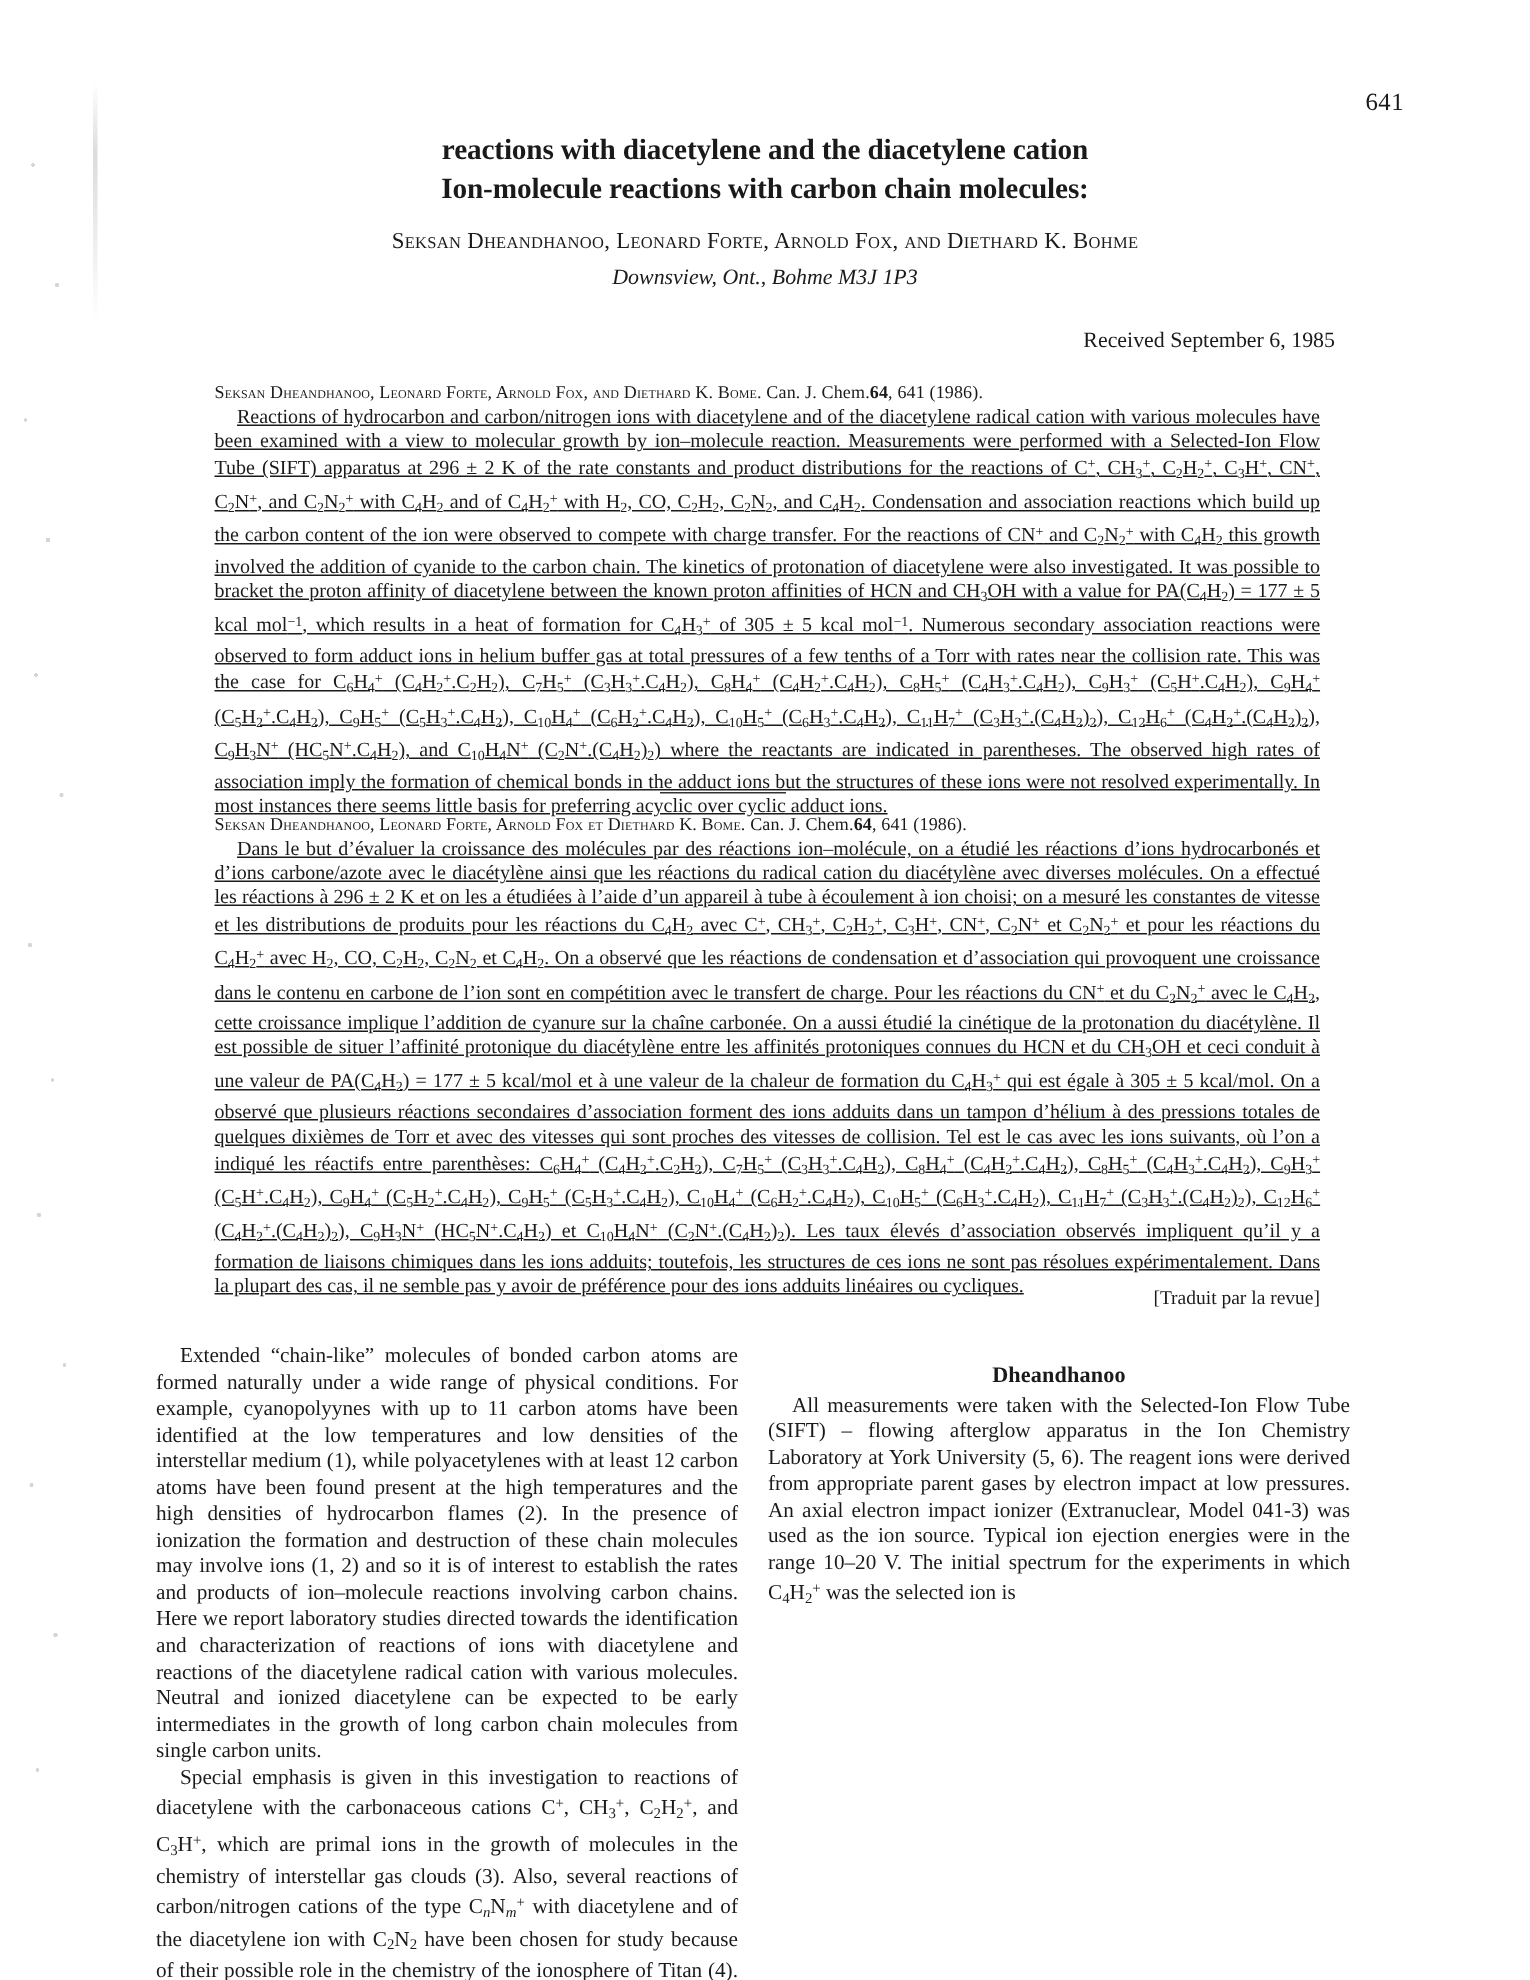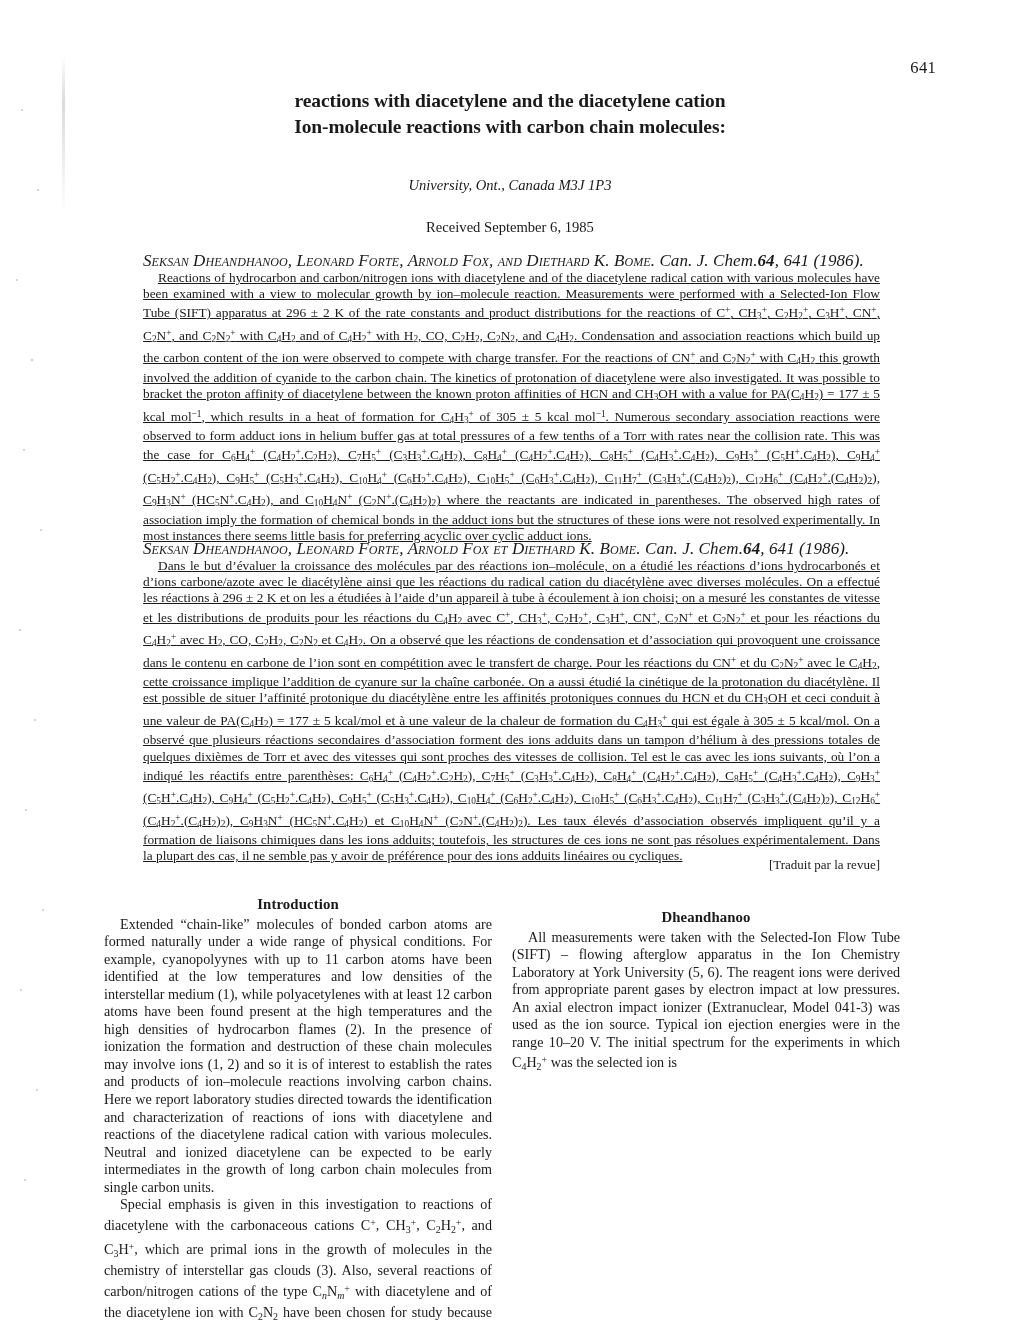--- a/index.html
+++ b/index.html
@@ -92,41 +92,40 @@
     text-align: center;
     font-style: italic;
     font-size: 14.6px;
     line-height: 19px;
   }
   .received {
     position: absolute;
     left: 130px;
     top: 219px;
     width: 760px;
-    text-align: center;
+    text-align: right;
     font-size: 14.6px;
   }
 
   .abstract-block {
     position: absolute;
     left: 143px;
     width: 737px;
     font-size: 13.35px;
     line-height: 16.15px;
     text-align: justify;
   }
   #abstract-en { top: 253px; }
   #abstract-fr { top: 541px; }
 
   .cite-line {
     font-variant: small-caps;
-    font-size: 17px;
+    font-size: 12px;
     letter-spacing: 0.1px;
     margin-bottom: 1px;
-    font-style: italic;
   }
   .cite-line .nocaps { font-variant: normal; }
   .cite-line .vol { font-weight: bold; font-variant: normal; }
   .abs-body { text-indent: 15px; text-decoration: underline; }
 
   .rule {
     position: absolute;
     left: 440px;
     top: 528px;
     width: 84px;
@@ -177,22 +176,23 @@
   <div class="scan-edge"></div>
   <div class="scan-edge2"></div>
 
   <div class="folio">641</div>
 
   <div class="title-block">
     <div class="title">reactions with diacetylene and the diacetylene cation</div>
     <div class="title">Ion-molecule reactions with carbon chain molecules:</div>
   </div>
 
+  <div class="authors">Seksan Dheandhanoo, Leonard Forte, Arnold Fox, and Diethard K. Bohme</div>
   <div class="affil">
-    <div>University, Ont., Canada M3J 1P3</div>
+    <div>Downsview, Ont., Bohme M3J 1P3</div>
   </div>
   <div class="received">Received September 6, 1985</div>
 
   <div class="abstract-block" id="abstract-en">
     <div class="cite-line">
       <span>Seksan Dheandhanoo, Leonard Forte, Arnold Fox, and Diethard K. Bome.</span>
       <span class="nocaps">Can. J. Chem.</span><span class="vol">64</span><span class="nocaps">, 641 (1986).</span>
     </div>
     <div class="abs-body">Reactions of hydrocarbon and carbon/nitrogen ions with diacetylene and of the diacetylene radical cation with various molecules have been examined with a view to molecular growth by ion–molecule reaction. Measurements were performed with a Selected-Ion Flow Tube (SIFT) apparatus at 296 ± 2 K of the rate constants and product distributions for the reactions of C<sup>+</sup>, CH<sub>3</sub><sup>+</sup>, C<sub>2</sub>H<sub>2</sub><sup>+</sup>, C<sub>3</sub>H<sup>+</sup>, CN<sup>+</sup>, C<sub>2</sub>N<sup>+</sup>, and C<sub>2</sub>N<sub>2</sub><sup>+</sup> with C<sub>4</sub>H<sub>2</sub> and of C<sub>4</sub>H<sub>2</sub><sup>+</sup> with H<sub>2</sub>, CO, C<sub>2</sub>H<sub>2</sub>, C<sub>2</sub>N<sub>2</sub>, and C<sub>4</sub>H<sub>2</sub>. Condensation and association reactions which build up the carbon content of the ion were observed to compete with charge transfer. For the reactions of CN<sup>+</sup> and C<sub>2</sub>N<sub>2</sub><sup>+</sup> with C<sub>4</sub>H<sub>2</sub> this growth involved the addition of cyanide to the carbon chain. The kinetics of protonation of diacetylene were also investigated. It was possible to bracket the proton affinity of diacetylene between the known proton affinities of HCN and CH<sub>3</sub>OH with a value for PA(C<sub>4</sub>H<sub>2</sub>) = 177 ± 5 kcal mol<sup>−1</sup>, which results in a heat of formation for C<sub>4</sub>H<sub>3</sub><sup>+</sup> of 305 ± 5 kcal mol<sup>−1</sup>. Numerous secondary association reactions were observed to form adduct ions in helium buffer gas at total pressures of a few tenths of a Torr with rates near the collision rate. This was the case for C<sub>6</sub>H<sub>4</sub><sup>+</sup> (C<sub>4</sub>H<sub>2</sub><sup>+</sup>.C<sub>2</sub>H<sub>2</sub>), C<sub>7</sub>H<sub>5</sub><sup>+</sup> (C<sub>3</sub>H<sub>3</sub><sup>+</sup>.C<sub>4</sub>H<sub>2</sub>), C<sub>8</sub>H<sub>4</sub><sup>+</sup> (C<sub>4</sub>H<sub>2</sub><sup>+</sup>.C<sub>4</sub>H<sub>2</sub>), C<sub>8</sub>H<sub>5</sub><sup>+</sup> (C<sub>4</sub>H<sub>3</sub><sup>+</sup>.C<sub>4</sub>H<sub>2</sub>), C<sub>9</sub>H<sub>3</sub><sup>+</sup> (C<sub>5</sub>H<sup>+</sup>.C<sub>4</sub>H<sub>2</sub>), C<sub>9</sub>H<sub>4</sub><sup>+</sup> (C<sub>5</sub>H<sub>2</sub><sup>+</sup>.C<sub>4</sub>H<sub>2</sub>), C<sub>9</sub>H<sub>5</sub><sup>+</sup> (C<sub>5</sub>H<sub>3</sub><sup>+</sup>.C<sub>4</sub>H<sub>2</sub>), C<sub>10</sub>H<sub>4</sub><sup>+</sup> (C<sub>6</sub>H<sub>2</sub><sup>+</sup>.C<sub>4</sub>H<sub>2</sub>), C<sub>10</sub>H<sub>5</sub><sup>+</sup> (C<sub>6</sub>H<sub>3</sub><sup>+</sup>.C<sub>4</sub>H<sub>2</sub>), C<sub>11</sub>H<sub>7</sub><sup>+</sup> (C<sub>3</sub>H<sub>3</sub><sup>+</sup>.(C<sub>4</sub>H<sub>2</sub>)<sub>2</sub>), C<sub>12</sub>H<sub>6</sub><sup>+</sup> (C<sub>4</sub>H<sub>2</sub><sup>+</sup>.(C<sub>4</sub>H<sub>2</sub>)<sub>2</sub>), C<sub>9</sub>H<sub>3</sub>N<sup>+</sup> (HC<sub>5</sub>N<sup>+</sup>.C<sub>4</sub>H<sub>2</sub>), and C<sub>10</sub>H<sub>4</sub>N<sup>+</sup> (C<sub>2</sub>N<sup>+</sup>.(C<sub>4</sub>H<sub>2</sub>)<sub>2</sub>) where the reactants are indicated in parentheses. The observed high rates of association imply the formation of chemical bonds in the adduct ions but the structures of these ions were not resolved experimentally. In most instances there seems little basis for preferring acyclic over cyclic adduct ions.</div>
   </div>
@@ -203,21 +203,20 @@
     <div class="cite-line">
       <span>Seksan Dheandhanoo, Leonard Forte, Arnold Fox et Diethard K. Bome.</span>
       <span class="nocaps">Can. J. Chem.</span><span class="vol">64</span><span class="nocaps">, 641 (1986).</span>
     </div>
     <div class="abs-body">Dans le but d’évaluer la croissance des molécules par des réactions ion–molécule, on a étudié les réactions d’ions hydrocarbonés et d’ions carbone/azote avec le diacétylène ainsi que les réactions du radical cation du diacétylène avec diverses molécules. On a effectué les réactions à 296 ± 2 K et on les a étudiées à l’aide d’un appareil à tube à écoulement à ion choisi; on a mesuré les constantes de vitesse et les distributions de produits pour les réactions du C<sub>4</sub>H<sub>2</sub> avec C<sup>+</sup>, CH<sub>3</sub><sup>+</sup>, C<sub>2</sub>H<sub>2</sub><sup>+</sup>, C<sub>3</sub>H<sup>+</sup>, CN<sup>+</sup>, C<sub>2</sub>N<sup>+</sup> et C<sub>2</sub>N<sub>2</sub><sup>+</sup> et pour les réactions du C<sub>4</sub>H<sub>2</sub><sup>+</sup> avec H<sub>2</sub>, CO, C<sub>2</sub>H<sub>2</sub>, C<sub>2</sub>N<sub>2</sub> et C<sub>4</sub>H<sub>2</sub>. On a observé que les réactions de condensation et d’association qui provoquent une croissance dans le contenu en carbone de l’ion sont en compétition avec le transfert de charge. Pour les réactions du CN<sup>+</sup> et du C<sub>2</sub>N<sub>2</sub><sup>+</sup> avec le C<sub>4</sub>H<sub>2</sub>, cette croissance implique l’addition de cyanure sur la chaîne carbonée. On a aussi étudié la cinétique de la protonation du diacétylène. Il est possible de situer l’affinité protonique du diacétylène entre les affinités protoniques connues du HCN et du CH<sub>3</sub>OH et ceci conduit à une valeur de PA(C<sub>4</sub>H<sub>2</sub>) = 177 ± 5 kcal/mol et à une valeur de la chaleur de formation du C<sub>4</sub>H<sub>3</sub><sup>+</sup> qui est égale à 305 ± 5 kcal/mol. On a observé que plusieurs réactions secondaires d’association forment des ions adduits dans un tampon d’hélium à des pressions totales de quelques dixièmes de Torr et avec des vitesses qui sont proches des vitesses de collision. Tel est le cas avec les ions suivants, où l’on a indiqué les réactifs entre parenthèses: C<sub>6</sub>H<sub>4</sub><sup>+</sup> (C<sub>4</sub>H<sub>2</sub><sup>+</sup>.C<sub>2</sub>H<sub>2</sub>), C<sub>7</sub>H<sub>5</sub><sup>+</sup> (C<sub>3</sub>H<sub>3</sub><sup>+</sup>.C<sub>4</sub>H<sub>2</sub>), C<sub>8</sub>H<sub>4</sub><sup>+</sup> (C<sub>4</sub>H<sub>2</sub><sup>+</sup>.C<sub>4</sub>H<sub>2</sub>), C<sub>8</sub>H<sub>5</sub><sup>+</sup> (C<sub>4</sub>H<sub>3</sub><sup>+</sup>.C<sub>4</sub>H<sub>2</sub>), C<sub>9</sub>H<sub>3</sub><sup>+</sup> (C<sub>5</sub>H<sup>+</sup>.C<sub>4</sub>H<sub>2</sub>), C<sub>9</sub>H<sub>4</sub><sup>+</sup> (C<sub>5</sub>H<sub>2</sub><sup>+</sup>.C<sub>4</sub>H<sub>2</sub>), C<sub>9</sub>H<sub>5</sub><sup>+</sup> (C<sub>5</sub>H<sub>3</sub><sup>+</sup>.C<sub>4</sub>H<sub>2</sub>), C<sub>10</sub>H<sub>4</sub><sup>+</sup> (C<sub>6</sub>H<sub>2</sub><sup>+</sup>.C<sub>4</sub>H<sub>2</sub>), C<sub>10</sub>H<sub>5</sub><sup>+</sup> (C<sub>6</sub>H<sub>3</sub><sup>+</sup>.C<sub>4</sub>H<sub>2</sub>), C<sub>11</sub>H<sub>7</sub><sup>+</sup> (C<sub>3</sub>H<sub>3</sub><sup>+</sup>.(C<sub>4</sub>H<sub>2</sub>)<sub>2</sub>), C<sub>12</sub>H<sub>6</sub><sup>+</sup> (C<sub>4</sub>H<sub>2</sub><sup>+</sup>.(C<sub>4</sub>H<sub>2</sub>)<sub>2</sub>), C<sub>9</sub>H<sub>3</sub>N<sup>+</sup> (HC<sub>5</sub>N<sup>+</sup>.C<sub>4</sub>H<sub>2</sub>) et C<sub>10</sub>H<sub>4</sub>N<sup>+</sup> (C<sub>2</sub>N<sup>+</sup>.(C<sub>4</sub>H<sub>2</sub>)<sub>2</sub>). Les taux élevés d’association observés impliquent qu’il y a formation de liaisons chimiques dans les ions adduits; toutefois, les structures de ces ions ne sont pas résolues expérimentalement. Dans la plupart des cas, il ne semble pas y avoir de préférence pour des ions adduits linéaires ou cycliques.</div>
   </div>
 
   <div class="traduit">[Traduit par la revue]</div>
 
   <div class="col" id="col-left">
-    <h2 class="sec">Introduction</h2>
     <p>Extended “chain-like” molecules of bonded carbon atoms are formed naturally under a wide range of physical conditions. For example, cyanopolyynes with up to 11 carbon atoms have been identified at the low temperatures and low densities of the interstellar medium (1), while polyacetylenes with at least 12 carbon atoms have been found present at the high temperatures and the high densities of hydrocarbon flames (2). In the presence of ionization the formation and destruction of these chain molecules may involve ions (1, 2) and so it is of interest to establish the rates and products of ion–molecule reactions involving carbon chains. Here we report laboratory studies directed towards the identification and characterization of reactions of ions with diacetylene and reactions of the diacetylene radical cation with various molecules. Neutral and ionized diacetylene can be expected to be early intermediates in the growth of long carbon chain molecules from single carbon units.</p>
     <p>Special emphasis is given in this investigation to reactions of diacetylene with the carbonaceous cations C<sup>+</sup>, CH<sub>3</sub><sup>+</sup>, C<sub>2</sub>H<sub>2</sub><sup>+</sup>, and C<sub>3</sub>H<sup>+</sup>, which are primal ions in the growth of molecules in the chemistry of interstellar gas clouds (3). Also, several reactions of carbon/nitrogen cations of the type C<sub><i>n</i></sub>N<sub><i>m</i></sub><sup>+</sup> with diacetylene and of the diacetylene ion with C<sub>2</sub>N<sub>2</sub> have been chosen for study because of their possible role in the chemistry of the ionosphere of Titan (4). Finally, a number of selected proton-transfer reactions have been investigated to estimate the proton affinity of diacetylene, which is useful in the elucidation of the neutralization of protonated diacetylene by proton transfer or electron–ion recombination.</p>
   </div>
 
   <div class="col" id="col-right">
     <h2 class="sec spaced">Dheandhanoo</h2>
     <p>All measurements were taken with the Selected-Ion Flow Tube (SIFT) – flowing afterglow apparatus in the Ion Chemistry Laboratory at York University (5, 6). The reagent ions were derived from appropriate parent gases by electron impact at low pressures. An axial electron impact ionizer (Extranuclear, Model 041-3) was used as the ion source. Typical ion ejection energies were in the range 10–20 V. The initial spectrum for the experiments in which C<sub>4</sub>H<sub>2</sub><sup>+</sup> was the selected ion is</p>
   </div>
 
 </div>

